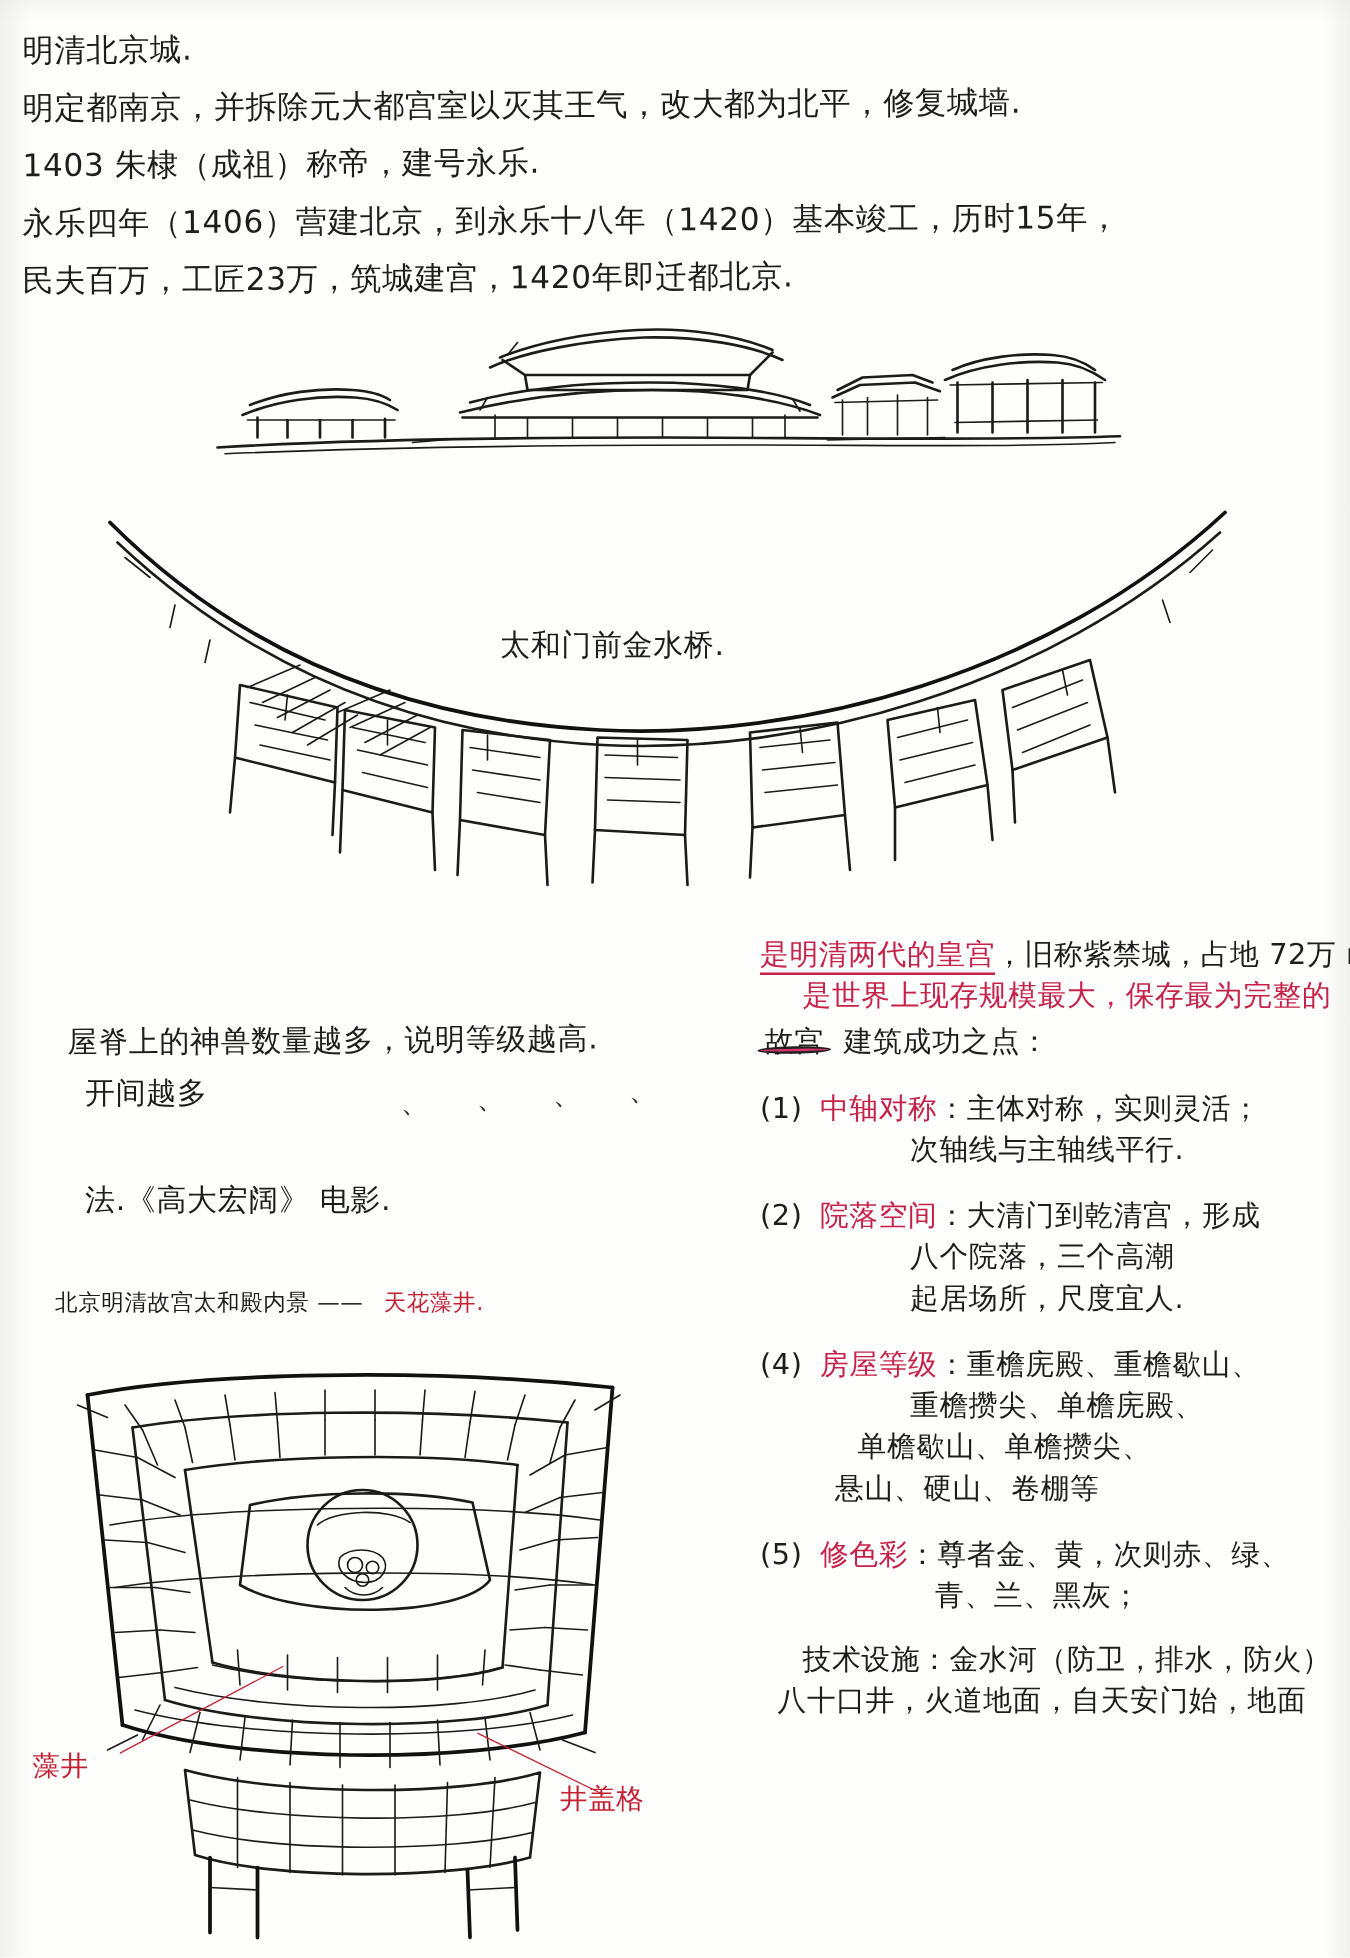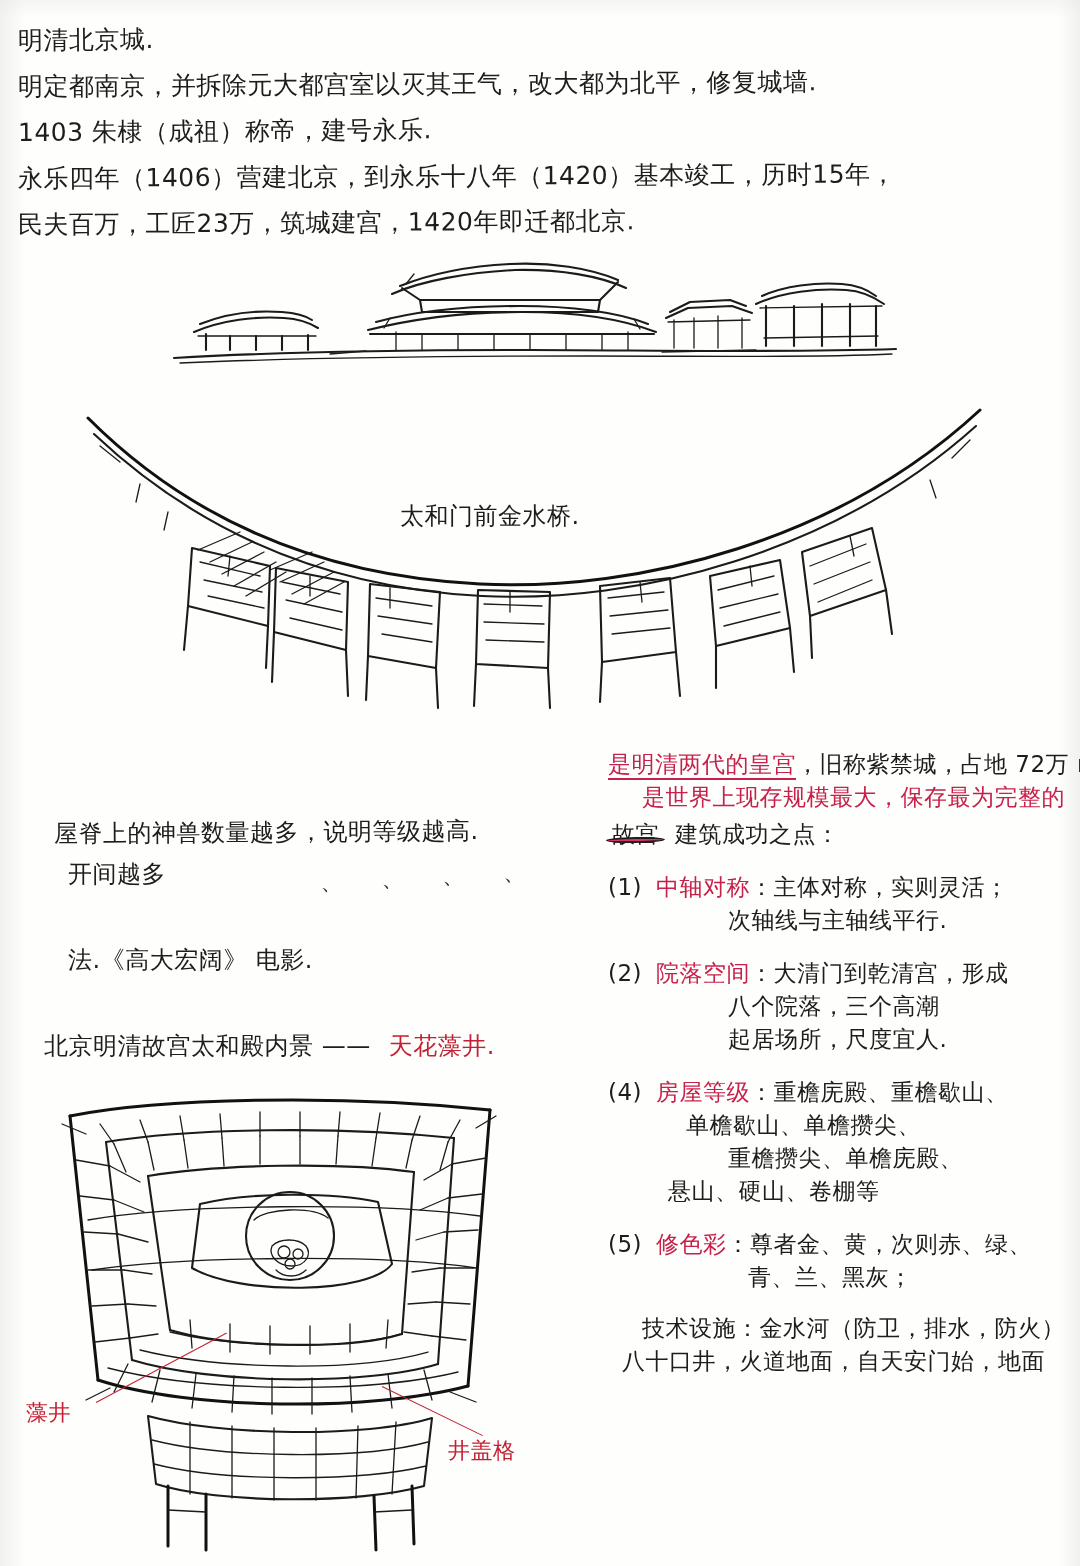--- a/index.html
+++ b/index.html
@@ -244,21 +244,21 @@
   <div class="caption hand" style="left:320px; top:100px;">太和门前金水桥.</div>
 </div>
 
 <div id="left-notes" class="hand">
   <div class="line l1">屋脊上的神兽数量越多，说明等级越高.</div>
   <div class="line l2">开间越多</div>
   <div class="line l3">法.《高大宏阔》 电影.</div>
 </div>
 <div class="dots hand">、 、 、 、</div>
 
-<div class="caption hand" style="left:44px; top:1030px; font-size:24px;">
+<div class="caption hand" style="left:44px; top:1030px; font-size:18px;">
   <span>北京明清故宫太和殿内景 ——</span>
   <span class="red" style="margin-left:10px;">天花藻井.</span>
 </div>
 
 <div id="ceiling-sketch" class="sketch">
   <svg width="500" height="470" viewBox="0 0 500 470">
 
     <path class="s-thick" d="M30 36 C 120 18, 300 14, 450 30"></path>
     <path class="s-thick" d="M30 36 L 58 300"></path>
     <path class="s-thick" d="M450 30 L 428 306"></path>
@@ -324,21 +324,21 @@
     <path class="s-thin" d="M128 430 L 166 432 M334 432 L 372 430"></path>
 
     <path class="s-thin" d="M22 44 L 46 54 M456 36 L 436 48"></path>
     <path class="s-thin" d="M46 320 L 70 308 M410 312 L 436 322"></path>
   </svg>
 
   <div class="leader" style="left:56px; top:322px; width:148px; transform: rotate(-28deg);"></div>
   <div class="label-red hand" style="left:-14px; top:318px;">藻井</div>
 
   <div class="leader" style="left:342px; top:306px; width:112px; transform: rotate(26deg);"></div>
-  <div class="label-red hand" style="left:408px; top:356px;font-family:Liberation Mono, monospace;">井盖格</div>
+  <div class="label-red hand" style="left:408px; top:344px;font-family:Liberation Mono, monospace;">井盖格</div>
 </div>
 
 <div id="right-notes" class="hand">
   <div class="rline">
     <span class="hl underline-red">是明清两代的皇宫</span><span>，旧称紫禁城，占地 72万 m²</span>
   </div>
   <div class="rline" style="padding-left:34px;">
     <span class="hl">是世界上现存规模最大，保存最为完整的</span>
   </div>
   <div class="rline" style="margin-top:4px;">
@@ -356,22 +356,22 @@
     <span class="hl" style="margin-left:6px;text-align:right;">院落空间</span><span>：大清门到乾清宫，形成</span>
   </div>
   <div class="rline indent2">八个院落，三个高潮</div>
 
   <div class="rline indent2">起居场所，尺度宜人.</div>
 
   <div class="rline gap">
     <span>(4)</span>
     <span class="hl" style="margin-left:6px;">房屋等级</span><span>：重檐庑殿、重檐歇山、</span>
   </div>
+  <div class="rline indent2">重檐攒尖、单檐庑殿、</div>
   <div class="rline indent1" style="padding-left:78px;">单檐歇山、单檐攒尖、</div>
-  <div class="rline indent2">重檐攒尖、单檐庑殿、</div>
   <div class="rline indent1" style="padding-left:60px;">悬山、硬山、卷棚等</div>
 
   <div class="rline gap">
     <span>(5)</span>
     <span class="hl" style="margin-left:6px;">修色彩</span><span>：尊者金、黄，次则赤、绿、</span>
   </div>
   <div class="rline indent2" style="padding-left:140px;">青、兰、黑灰；</div>
 
   <div class="rline" style="margin-top:18px; padding-left:34px;">技术设施：金水河（防卫，排水，防火）</div>
   <div class="rline" style="padding-left:14px;">八十口井，火道地面，自天安门始，地面</div>

